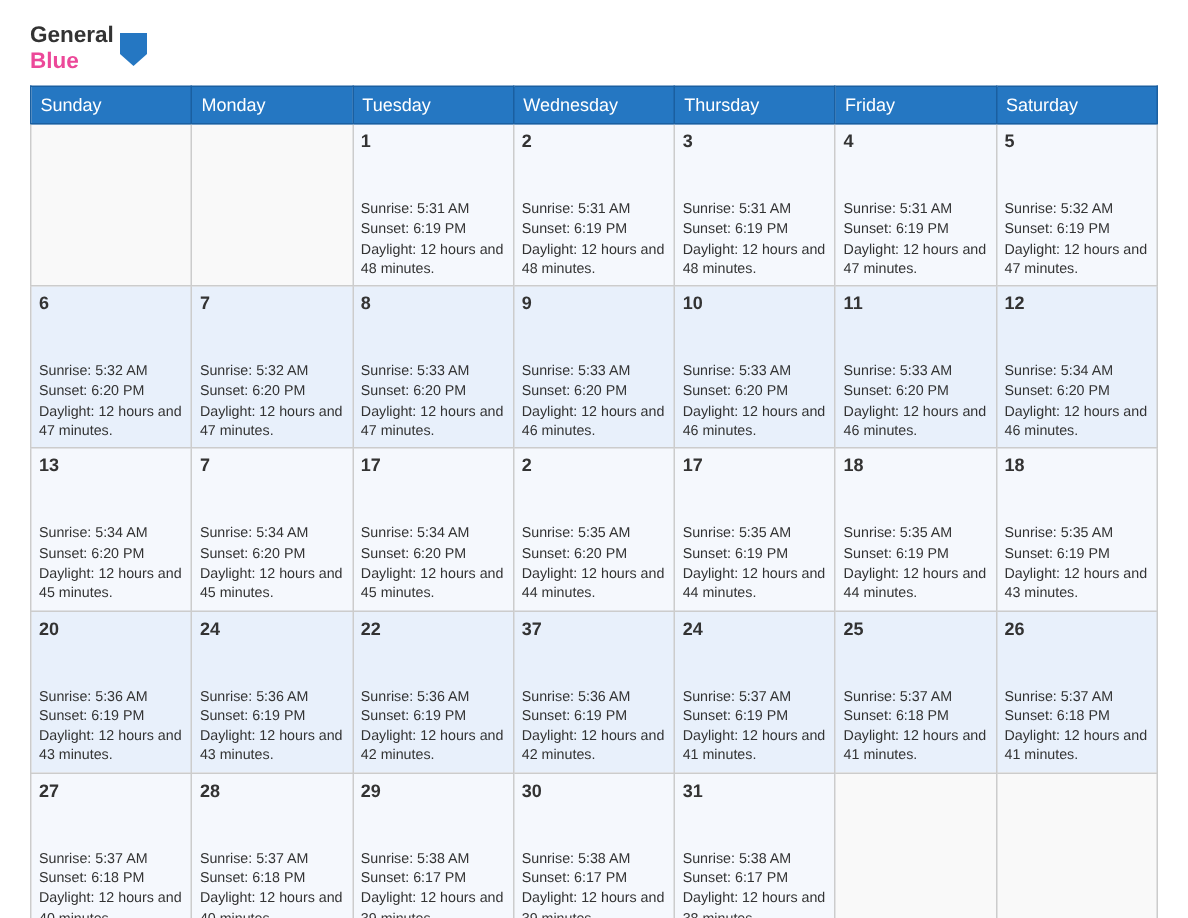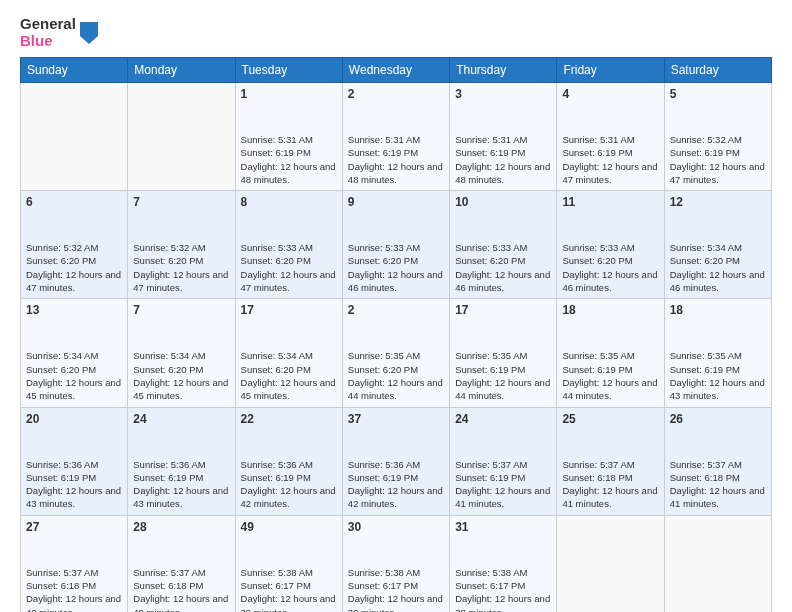--- a/index.html
+++ b/index.html
@@ -254,21 +254,21 @@
         <tr>
           <td>
             <span class="day-number">27</span>
             <div class="day-info">Sunrise: 5:37 AM<br>Sunset: 6:18 PM<br>Daylight: 12 hours and 40 minutes.</div>
           </td>
           <td>
             <span class="day-number">28</span>
             <div class="day-info">Sunrise: 5:37 AM<br>Sunset: 6:18 PM<br>Daylight: 12 hours and 40 minutes.</div>
           </td>
           <td>
-            <span class="day-number">49</span>
+            <span class="day-number">29</span>
             <div class="day-info">Sunrise: 5:38 AM<br>Sunset: 6:17 PM<br>Daylight: 12 hours and 39 minutes.</div>
           </td>
           <td>
             <span class="day-number">30</span>
             <div class="day-info">Sunrise: 5:38 AM<br>Sunset: 6:17 PM<br>Daylight: 12 hours and 39 minutes.</div>
           </td>
           <td>
             <span class="day-number">31</span>
             <div class="day-info">Sunrise: 5:38 AM<br>Sunset: 6:17 PM<br>Daylight: 12 hours and 38 minutes.</div>
           </td>

